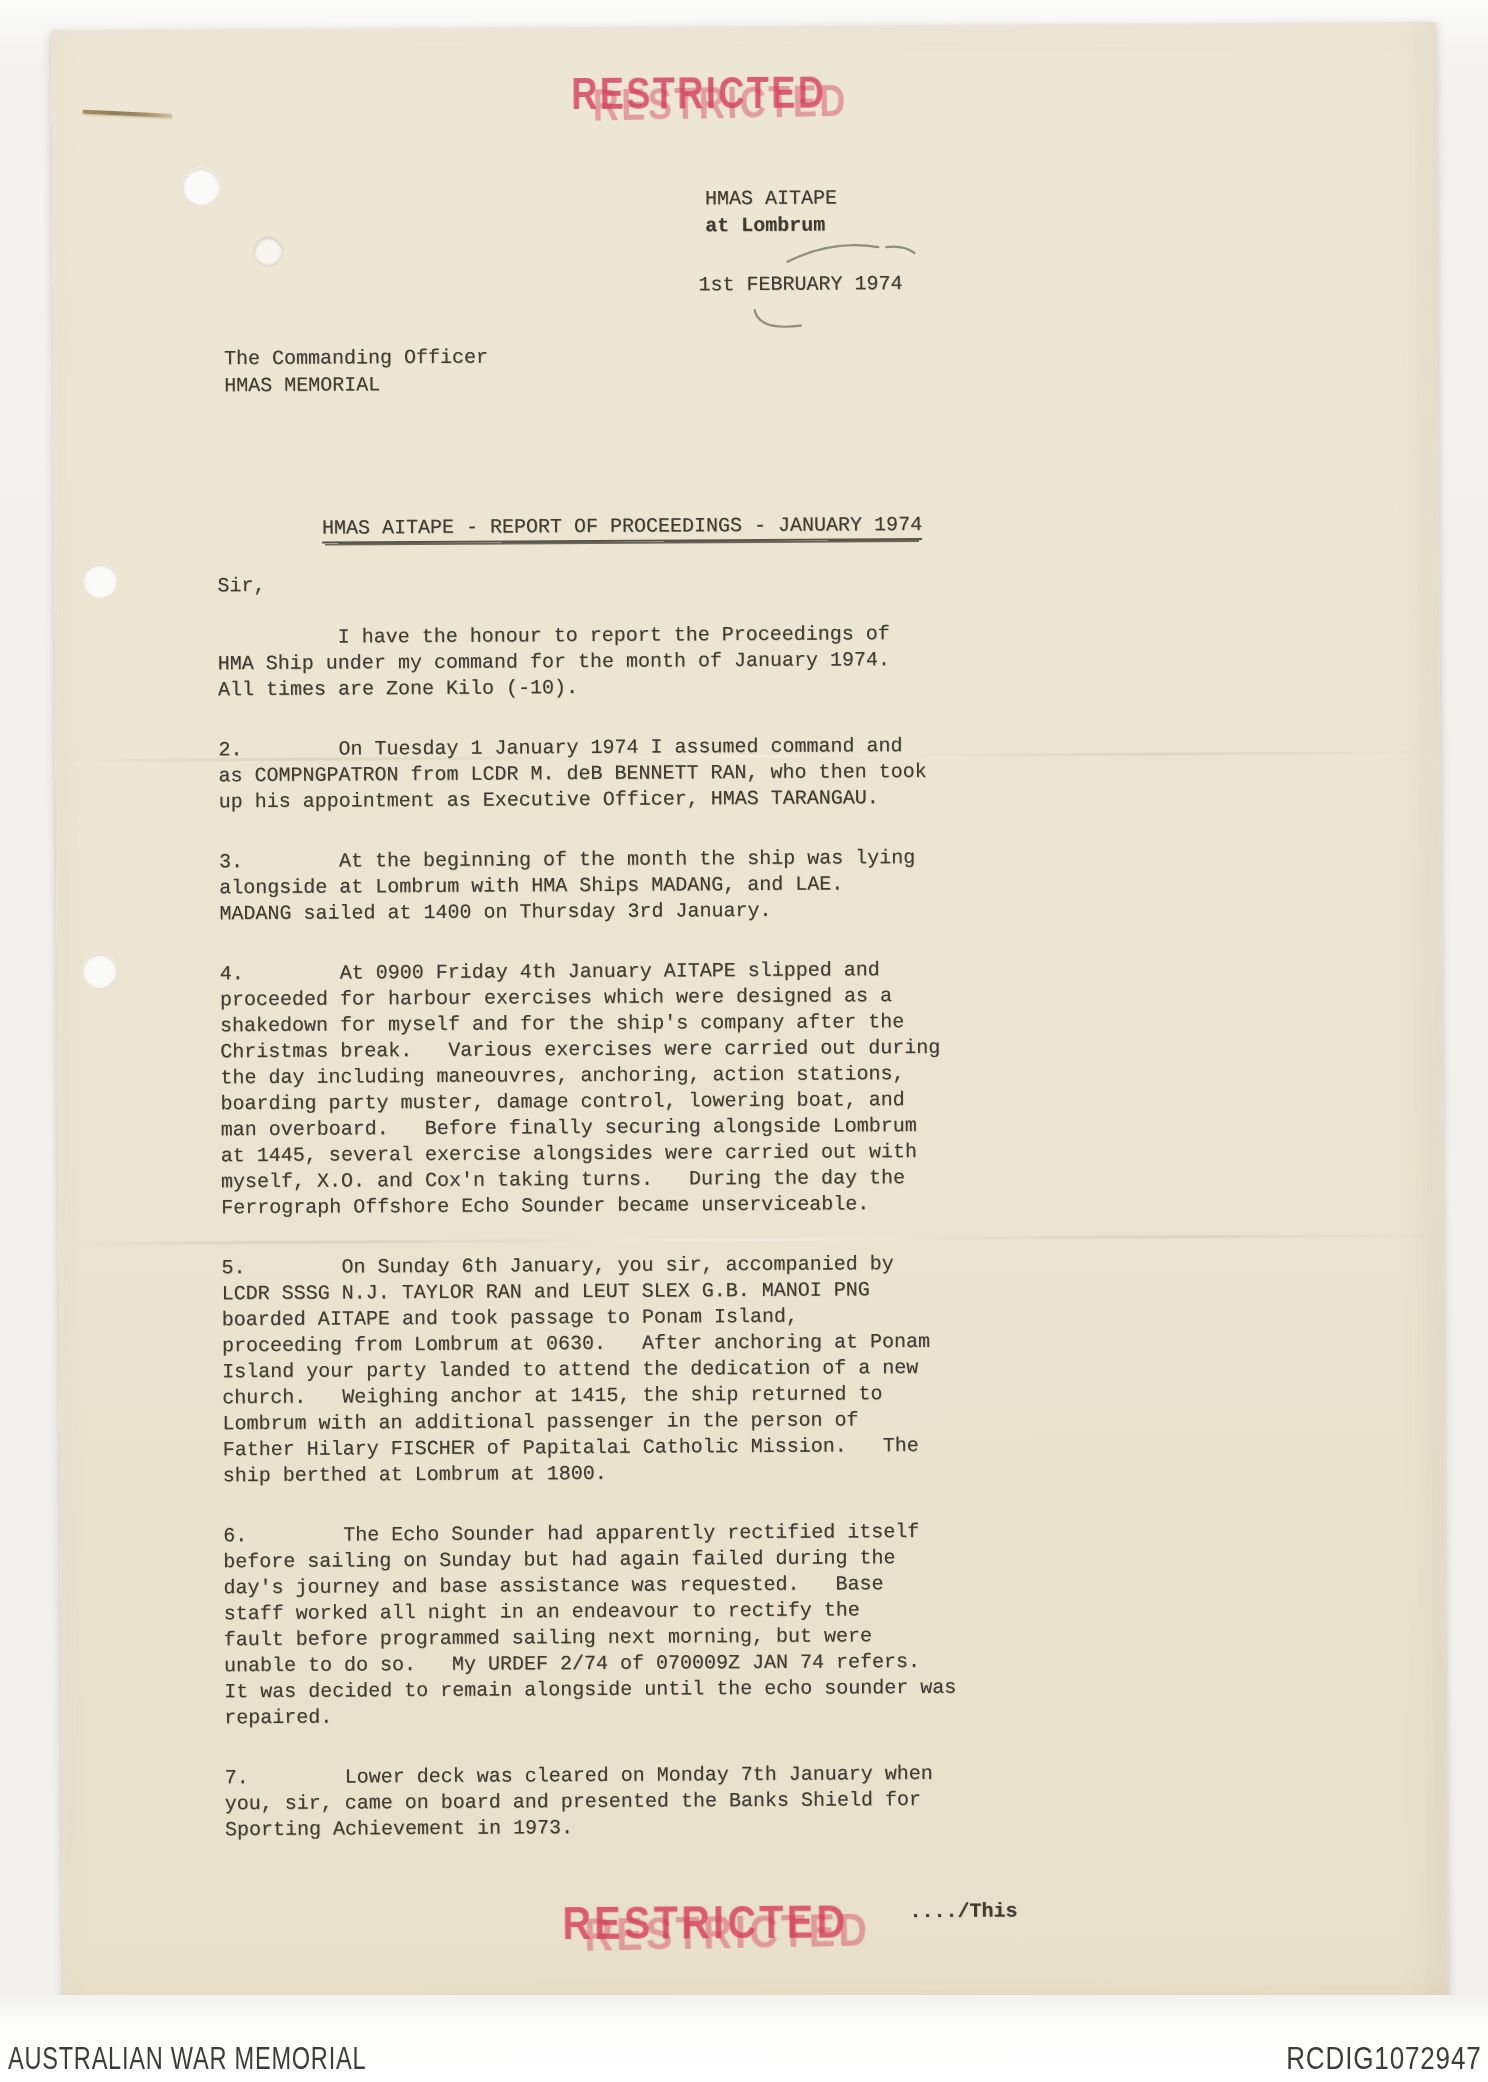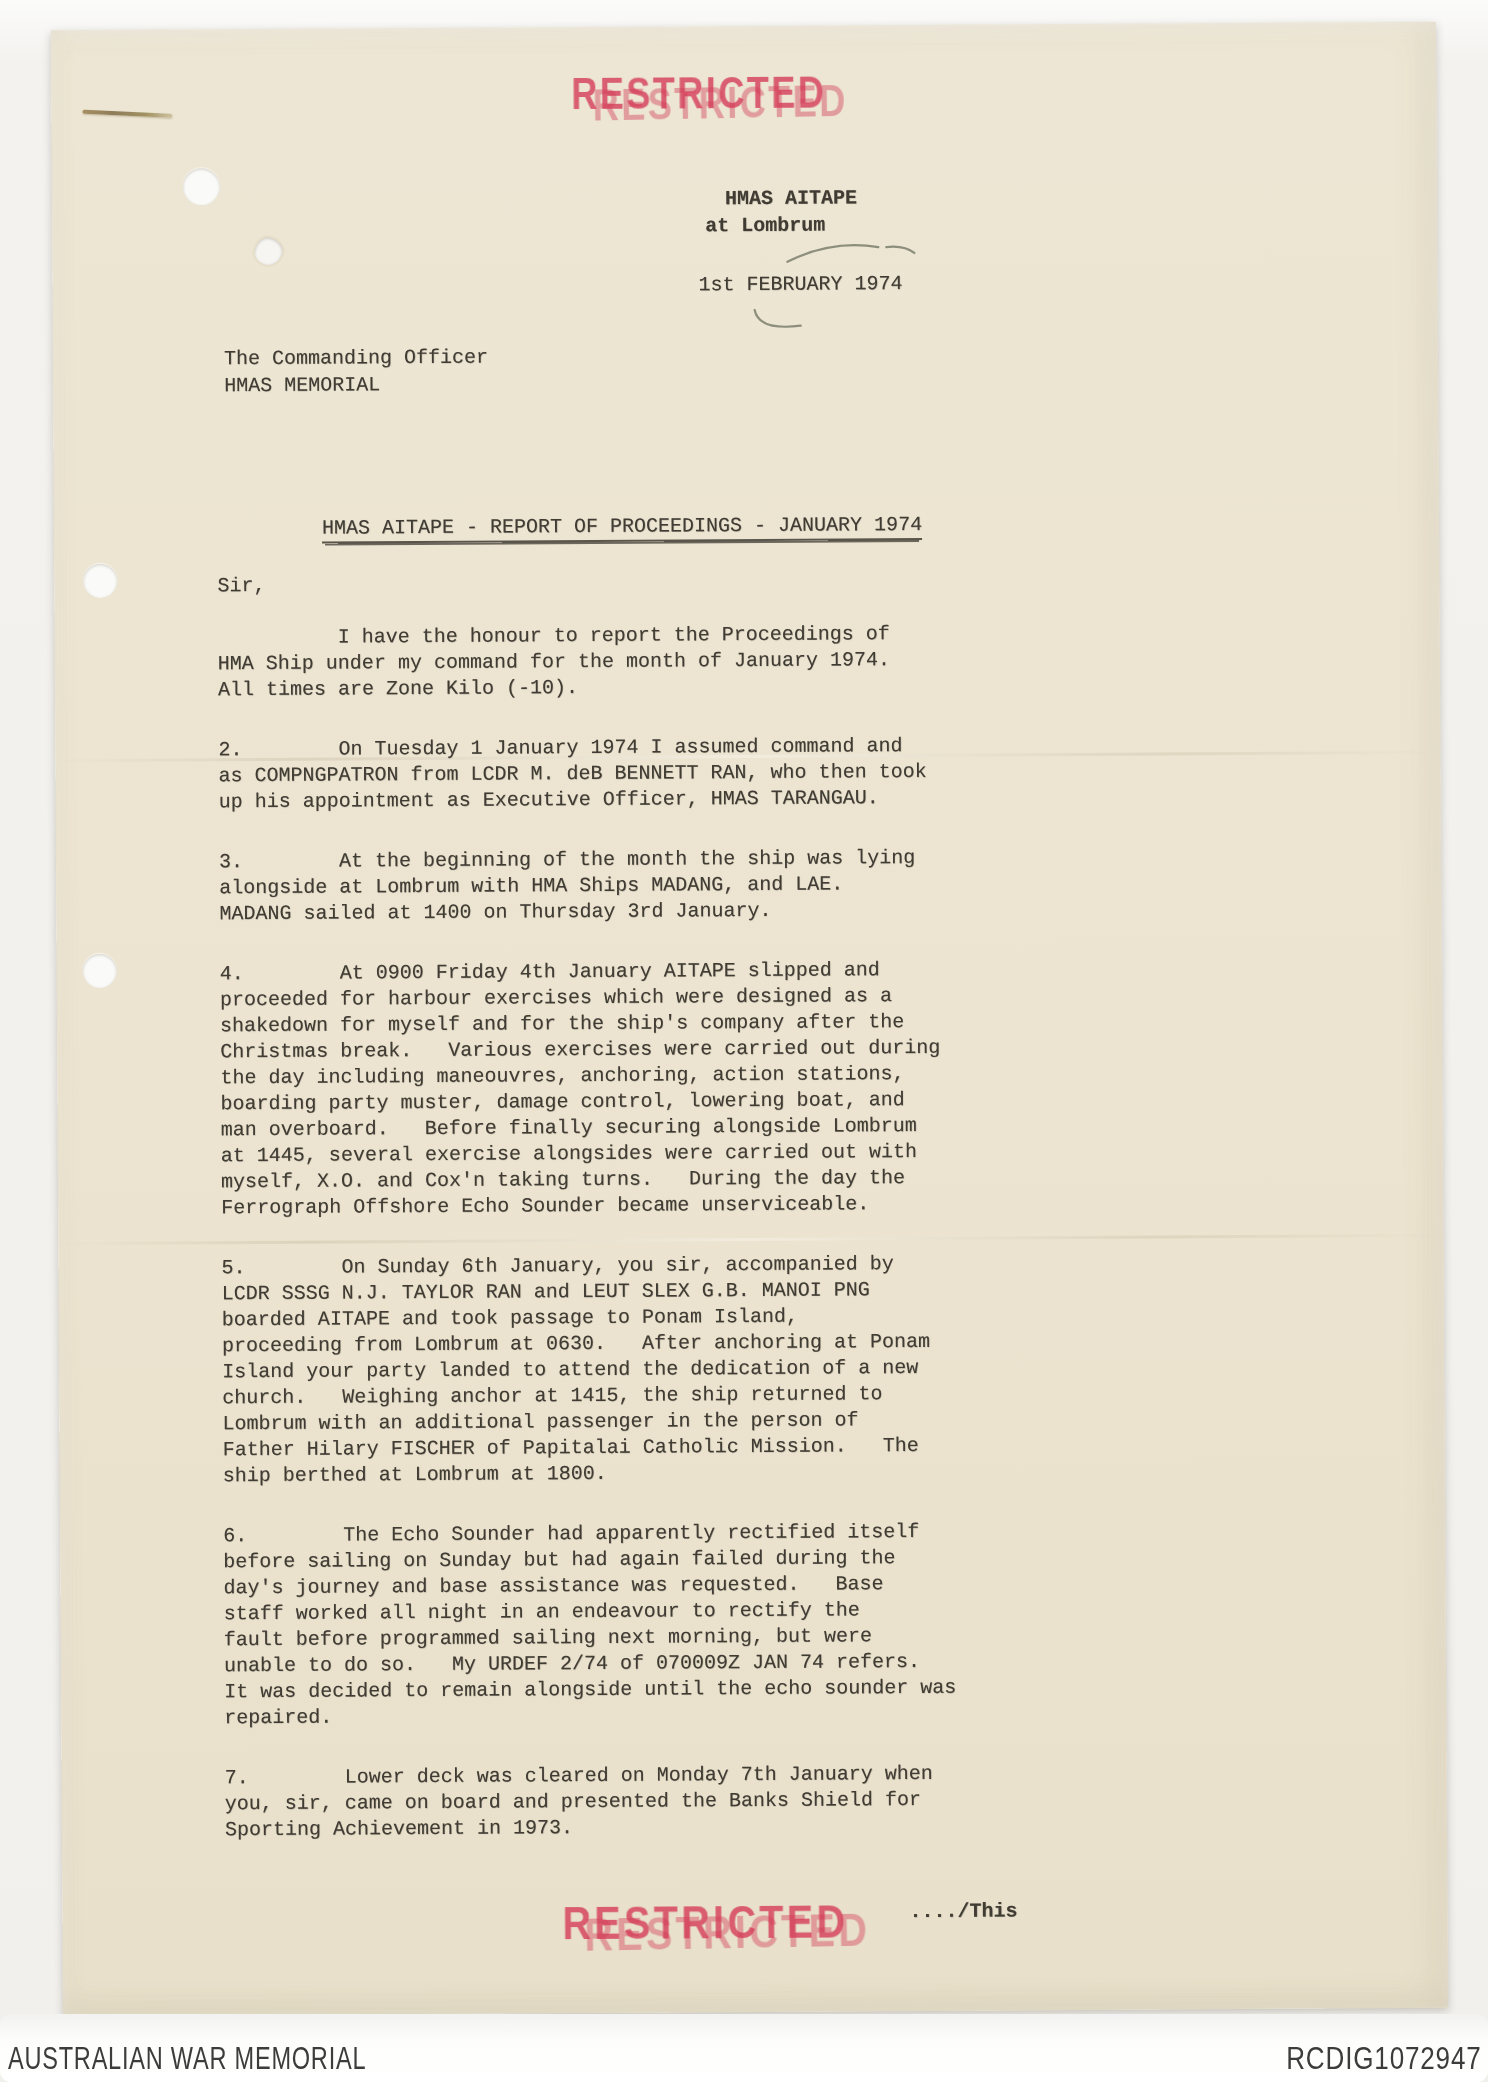--- a/index.html
+++ b/index.html
@@ -91,23 +91,22 @@
   .stamp-top { left: 520px; top: 42px; font-size: 44px; letter-spacing: 3px; transform: scaleX(0.82); height: 60px; width: 340px; }
   .stamp-bottom { left: 500px; top: 1868px; font-size: 47px; letter-spacing: 4px; transform: scaleX(0.84); height: 64px; width: 360px; }
 
   
   .annotation-svg { position: absolute; overflow: visible; }
   .annotation-svg path { fill: none; stroke: rgba(110,112,96,0.75); stroke-width: 2.2; stroke-linecap: round; }
 
   
   .footer-bar {
     position: absolute; left: 0; bottom: 0;
-    width: 100%; height: 68px;
+    width: 100%; height: 87px;
     background: linear-gradient(180deg, #f2f2f0 0%, #fdfdfc 40%, #ffffff 100%);
-    border-radius: 11px;
   }
   .footer-text {
     position: absolute; bottom: 5px;
     font-family: "Liberation Sans", sans-serif;
     font-weight: 400; color: #3c3c3a;
     font-size: 31px; letter-spacing: 1px;
     white-space: nowrap;
   }
   .footer-left  { left: 8px;  transform: scaleX(0.76); transform-origin: left bottom; }
   .footer-right { right: 6px; transform: scaleX(0.84); transform-origin: right bottom; }
@@ -123,21 +122,21 @@
   <div class="hole" style="left:29px; top:534px; width:34px; height:34px;"></div>
   <div class="hole" style="left:26px; top:924px; width:34px; height:34px;"></div>
   <div class="crease" style="top:729px;"></div>
   <div class="crease" style="top:1212px;"></div>
 
   <div class="stamp stamp-top">
     <span class="imprint ghost">RESTRICTED</span>
     <span class="imprint">RESTRICTED</span>
   </div>
 
-  <div class="type" style="left:673px; top:160px;font-weight:bold;">HMAS AITAPE</div>
+  <div class="type" style="left:653px; top:160px;">HMAS AITAPE</div>
   <div class="type" style="left:653px; top:187px;font-weight:bold;">at Lombrum</div>
   <div class="type" style="left:646px; top:246px;">1st FEBRUARY 1974</div>
 
   <svg class="annotation-svg" style="left:630px; top:206px;" width="300" height="110" viewBox="0 0 300 110">
     <path d="M 105 30 Q 150 8 196 16 M 204 16 Q 222 14 232 22"></path>
     <path d="M 72 78 Q 76 99 118 94"></path>
   </svg>
 
   <div class="type" style="left:171px; top:317px;">The Commanding Officer</div>
   <div class="type" style="left:171px; top:344px;">HMAS MEMORIAL</div>

